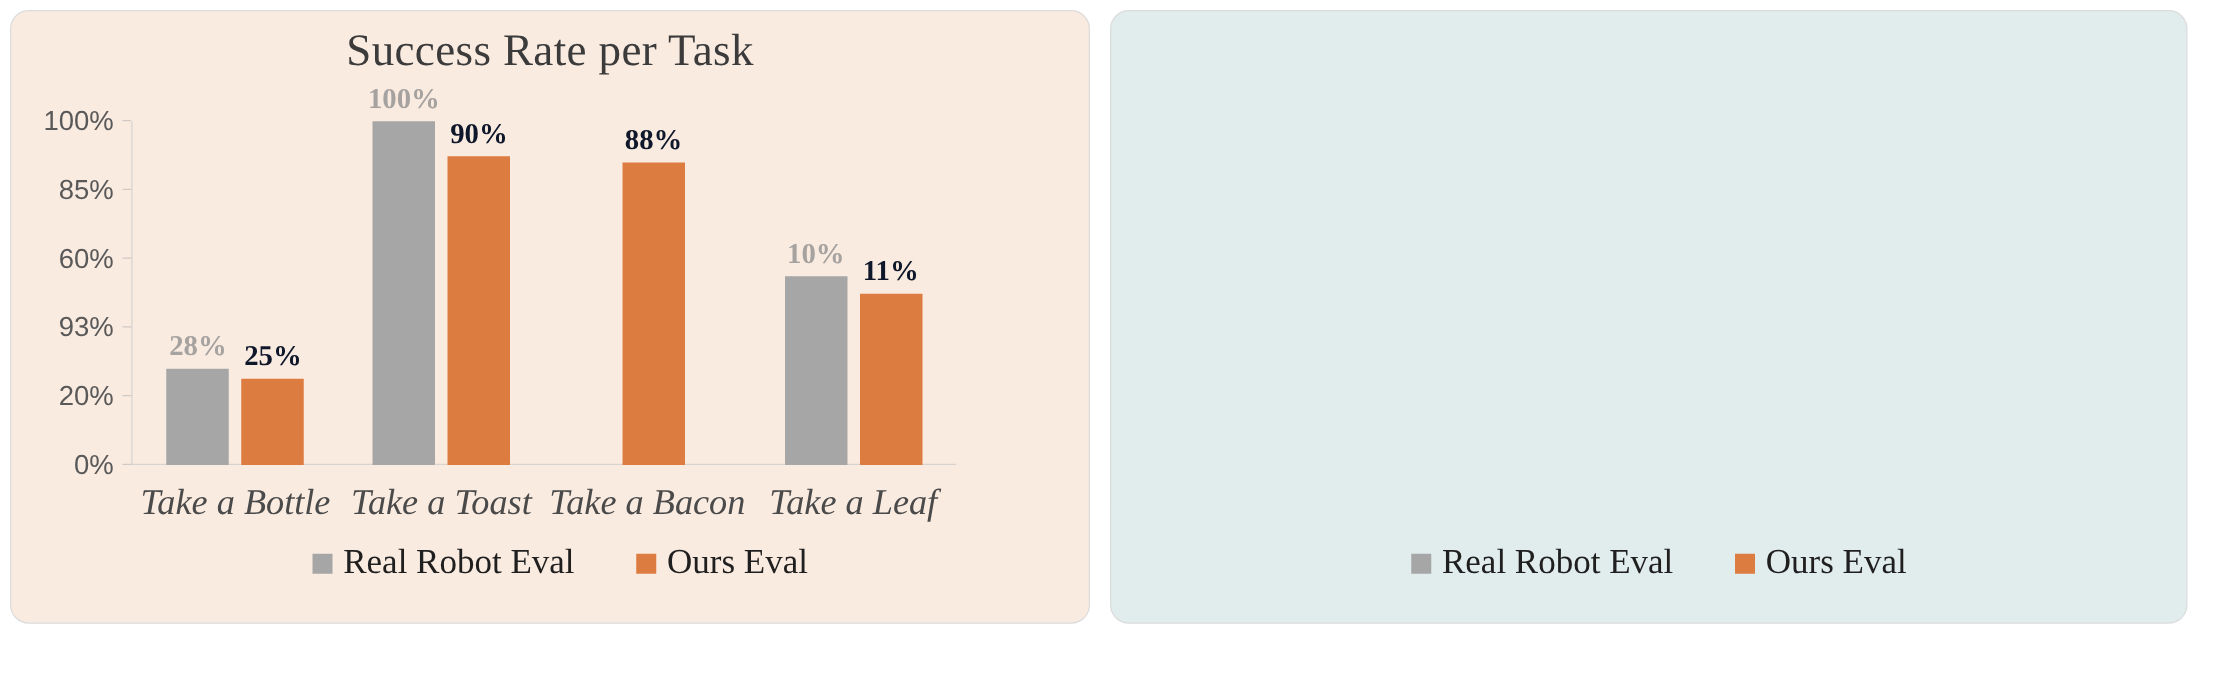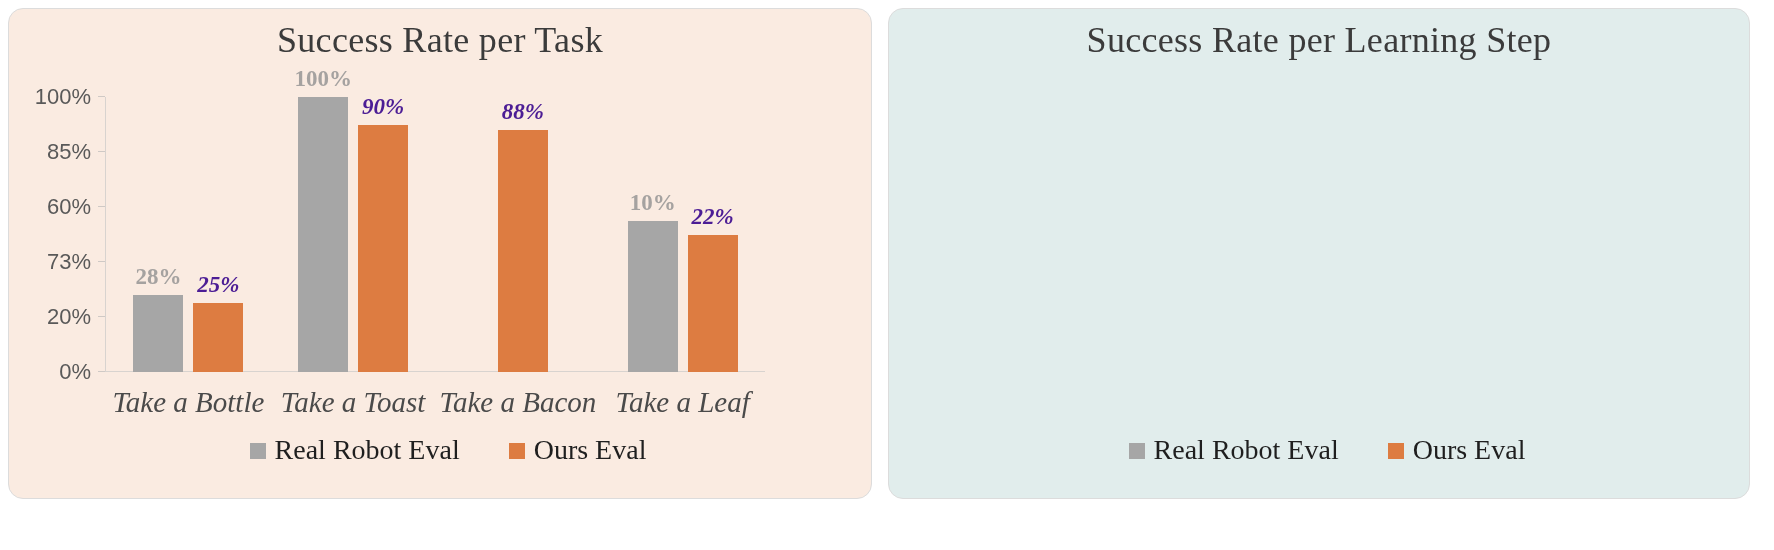--- a/index.html
+++ b/index.html
@@ -44,21 +44,21 @@
   .bar.ours{background:#dd7c41;}
   .gap{width:12px;}
 
   .bar-label{
     position:absolute;left:50%;transform:translateX(-50%);
     bottom:calc(100% + 5px);
     font-family:"Liberation Serif",serif;font-weight:bold;font-size:23px;
     white-space:nowrap;
   }
   #plot-left  .bar-label.real{color:#a5a2a0;}
-  #plot-left  .bar-label.ours{color:#4c1d95;font-style:italic;}
+  #plot-left  .bar-label.ours{color:#0f172a;}
 
   .xtick-label{
     position:absolute;left:50%;transform:translateX(-50%);
     top:calc(100% + 14px);
     font-family:"Liberation Serif",serif;font-style:italic;font-size:29px;color:#4a4a4a;
     white-space:nowrap;
   }
 
   
   .legend{
@@ -83,21 +83,21 @@
 
     <div class="plot" id="plot-left">
       <div class="axis-line"></div>
       <div class="baseline"></div>
       <div class="yticks" id="yticks-left">
           <div class="tick" style="bottom: 0%;"></div>
           <div class="ytick-label" style="bottom: calc(0% + 0px); transform: translateY(50%);">0%</div>
           <div class="tick" style="bottom: 20%;"></div>
           <div class="ytick-label" style="bottom: calc(20% + 0px); transform: translateY(50%);">20%</div>
           <div class="tick" style="bottom: 40%;"></div>
-          <div class="ytick-label" style="bottom: calc(40% + 0px); transform: translateY(50%);">73%</div>
+          <div class="ytick-label" style="bottom: calc(40% + 0px); transform: translateY(50%);">93%</div>
           <div class="tick" style="bottom: 60%;"></div>
           <div class="ytick-label" style="bottom: calc(60% + 0px); transform: translateY(50%);">60%</div>
           <div class="tick" style="bottom: 80%;"></div>
           <div class="ytick-label" style="bottom: calc(80% + 0px); transform: translateY(50%);">85%</div>
           <div class="tick" style="bottom: 100%;"></div>
           <div class="ytick-label" style="bottom: calc(100% + 0px); transform: translateY(50%);">100%</div>
         </div>
       <div class="bars" id="bars-left">
           <div class="group">
             <div class="bar-slot" style="width: 50px;">
@@ -138,42 +138,41 @@
           </div>
           <div class="group">
             <div class="bar-slot" style="width: 50px;">
               <div class="bar real" style="height: 55%;">
                 <div class="bar-label real">10%</div>
               </div>
             </div>
             <div class="gap" style="width: 10px;"></div>
             <div class="bar-slot" style="width: 50px;">
               <div class="bar ours" style="height: 50%;">
-                <div class="bar-label ours">22%</div>
+                <div class="bar-label ours">11%</div>
               </div>
             </div>
             <div class="xtick-label">Take a Leaf</div>
           </div>
         </div>
     </div>
 
     <div class="legend" id="legend-left">
       <div class="legend-item">
         <span class="swatch real"></span>
         <span class="legend-text">Real Robot Eval</span>
       </div>
       <div class="legend-item">
         <span class="swatch ours"></span>
         <span class="legend-text">Ours Eval</span>
       </div>
     </div>
   </div>
 
   <div class="panel" id="panel-right">
-    <div class="chart-title">Success Rate per Learning Step</div>
 
     <div class="legend" id="legend-right">
       <div class="legend-item">
         <span class="swatch real"></span>
         <span class="legend-text">Real Robot Eval</span>
       </div>
       <div class="legend-item">
         <span class="swatch ours"></span>
         <span class="legend-text">Ours Eval</span>
       </div>

